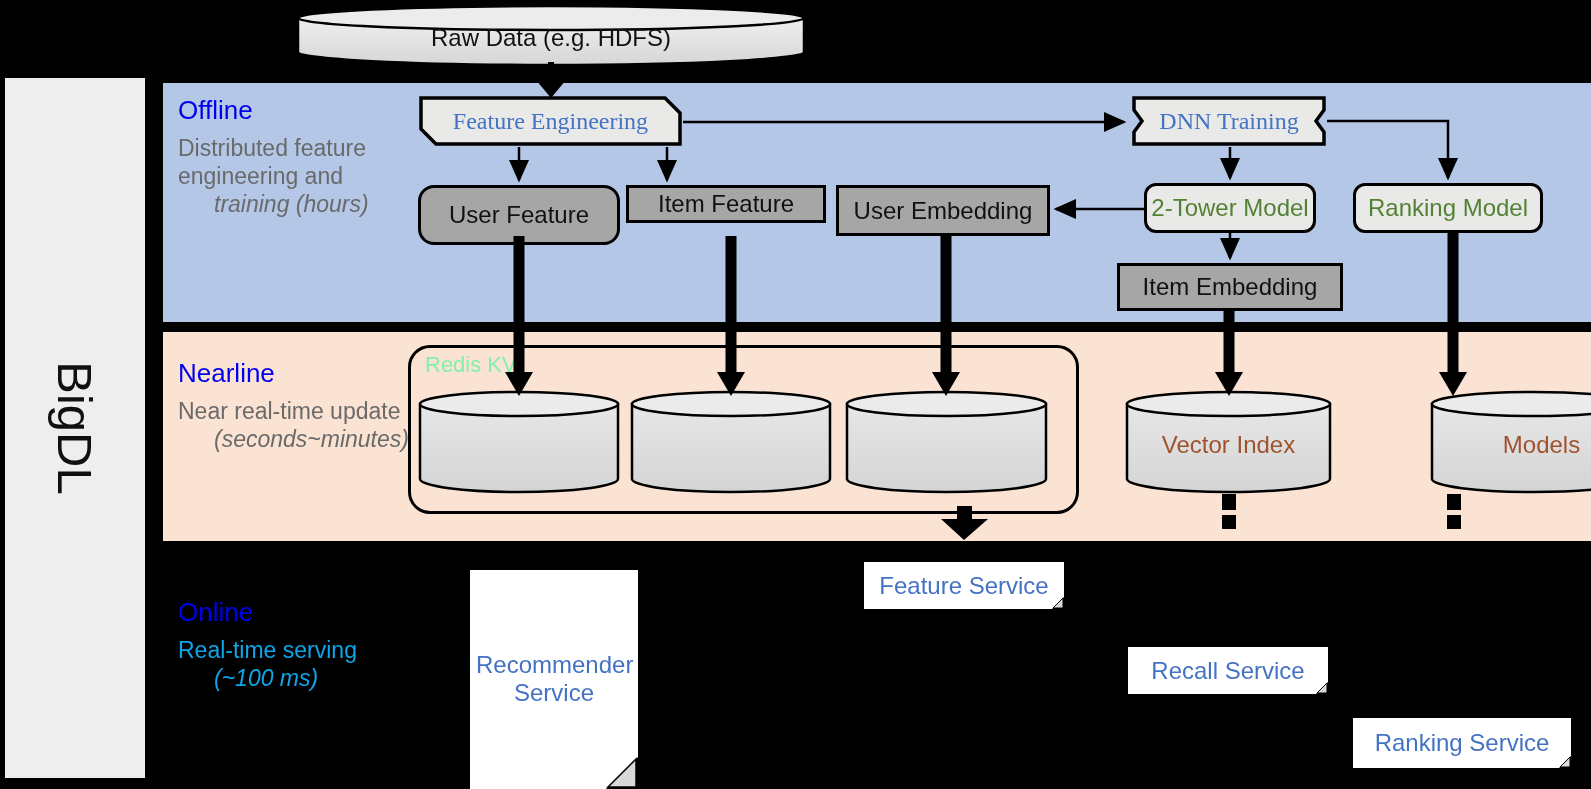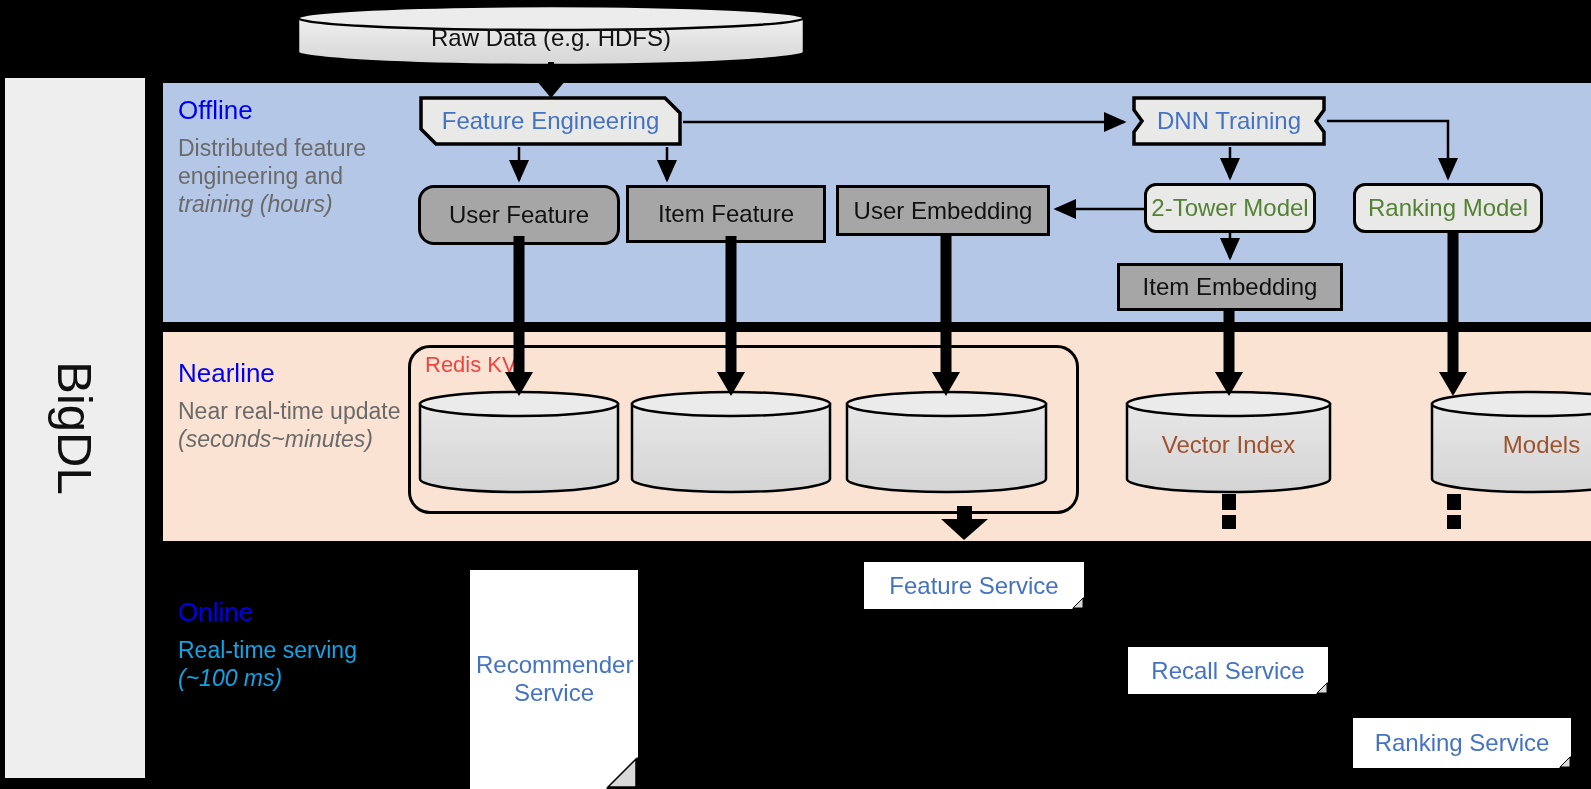--- a/index.html
+++ b/index.html
@@ -80,20 +80,21 @@
     margin-bottom: 8px;
     white-space: nowrap;
   }
   .caption .desc {
     color: #6a6a6a;
     font-size: 23px;
     line-height: 1.22;
   }
   .caption .desc em {
     font-style: italic;
+    margin-left: 36px;
   }
   .cap-offline { left: 178px; top: 95px; }
   .cap-nearline { left: 178px; top: 358px; }
   .cap-online  { left: 178px; top: 597px; }
   .cap-online .title { color: #0000ee; }
   .cap-online .desc { color: #0ea5e9; }
 
   
   .node {
     position: absolute;
@@ -123,21 +124,21 @@
   .notch-wrap svg { position: absolute; left: 0; top: 0; overflow: visible; }
   .notch-wrap .lbl {
     position: absolute;
     left: 0; top: 0;
     width: 100%; height: 100%;
     display: flex; align-items: center; justify-content: center;
     font-size: 24px;
     pointer-events: none;
   }
 
-  .txt-blue  { color: #4472c4; }
+  .txt-blue  { color: #4472c4; font-family: Liberation Serif, serif; }
   .txt-green { color: #548235; }
   .txt-brown { color: #a0522d; }
   .txt-dark  { color: #111; }
 
   
   .cyl { position: absolute; }
   .cyl svg { position: absolute; left: 0; top: 0; }
   .cyl .cyl-label {
     position: absolute;
     left: 0; right: 0;
@@ -157,21 +158,21 @@
     height: 163px;
     border: 3px solid #000;
     border-radius: 22px;
     background: transparent;
   }
   .redis-label {
     position: absolute;
     left: 425px;
     top: 352px;
     font-size: 22px;
-    color: #ef4444;
+    color: #86efac;
     white-space: nowrap;
   }
 
   
   .note {
     position: absolute;
     background: #ffffff;
     box-sizing: border-box;
   }
   .note .note-lbl {
@@ -243,21 +244,21 @@
   <div class="notch-wrap" style="left:1131px; top:95px; width:196px; height:52px;">
     <svg width="196" height="52">
       <path d="M3,3 L193,3 L193,15 L185,26 L193,37 L193,49 L3,49 L3,37 L11,26 L3,15 Z" fill="#e9e9e7" stroke="#000" stroke-width="3.5"></path>
     </svg>
     <div class="lbl txt-blue">DNN Training</div>
   </div>
 
   <div class="node box-grey" style="left:418px; top:185px; width:202px; height:60px;border-radius:16px;">
     <span>User Feature</span>
   </div>
-  <div class="node box-grey" style="left:626px; top:185px; width:200px; height:58px;">
+  <div class="node box-grey" style="left:626px; top:185px; width:200px; height:38px;">
     <span>Item Feature</span>
   </div>
   <div class="node box-grey" style="left:836px; top:185px; width:214px; height:51px;">
     <span>User Embedding</span>
   </div>
   <div class="node box-grey" style="left:1117px; top:263px; width:226px; height:48px;">
     <span>Item Embedding</span>
   </div>
 
   <div class="node box-proc rounded" style="left:1144px; top:183px; width:172px; height:50px;">
@@ -314,21 +315,21 @@
   </div>
 
   <div class="note" style="left:470px; top:570px; width:168px; height:219px;">
     <div class="note-lbl">Recommender Service</div>
     <svg style="position:absolute; right:-1px; bottom:-1px;" width="34" height="34">
       <path d="M34,0 L34,34 L0,34 Z" fill="#000"></path>
       <path d="M31,3 L31,31 L3,31 Z" fill="#d9d9d9" stroke="#000" stroke-width="1.5"></path>
     </svg>
   </div>
 
-  <div class="note" style="left:864px; top:562px; width:220px; height:47px;padding-left:25px;">
+  <div class="note" style="left:864px; top:562px; width:200px; height:47px;padding-left:25px;">
     <div class="note-lbl">Feature Service</div>
     <svg style="position:absolute; right:-1px; bottom:-1px;" width="14" height="14">
       <path d="M14,0 L14,14 L0,14 Z" fill="#000"></path>
       <path d="M12,2 L12,12 L2,12 Z" fill="#d9d9d9" stroke="#000" stroke-width="1"></path>
     </svg>
   </div>
 
   <div class="note" style="left:1353px; top:718px; width:218px; height:50px;">
     <div class="note-lbl">Ranking Service</div>
     <svg style="position:absolute; right:-1px; bottom:-1px;" width="14" height="14">

